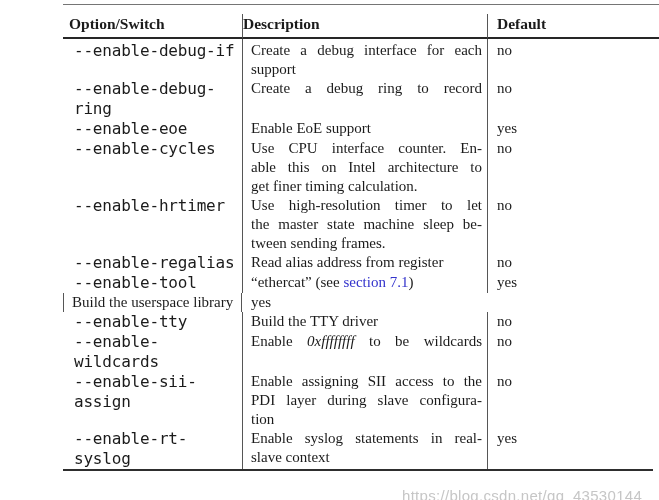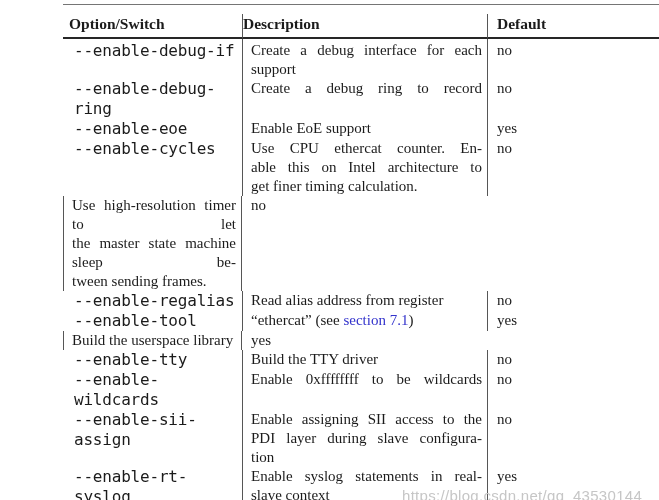--- a/index.html
+++ b/index.html
@@ -43,21 +43,21 @@
   .mono {
     font-family: "DejaVu Sans Mono", "Liberation Mono", monospace;
     font-size: 16px;
     letter-spacing: -0.2px;
   }
   .td-desc { padding: 0 5px 0 8px; }
   .td-def { padding-left: 9px; }
 
   .dl { text-align: justify; }
   .dl.fill { text-align-last: justify; }
-  .seg-i { }
+  .seg-i { font-style: italic; }
   .seg-link { color: var(--link, #3333cc); cursor: pointer; }
 
   .watermark {
     position: absolute;
     left: 402px;
     top: 487px;
     font-family: "Liberation Sans", "DejaVu Sans", sans-serif;
     font-size: 15px;
     letter-spacing: 0.3px;
     color: var(--wm, #c6c6c6);
@@ -99,28 +99,29 @@
     <div class="td td-opt" data-name="option-cell"><span class="mono" data-name="option-switch-text">--enable-eoe</span></div>
     <div class="td td-desc" data-name="description-cell">
             <div class="dl" data-name="description-line"><span data-name="text-segment">Enable EoE support</span></div>
           </div>
     <div class="td td-def" data-name="default-cell"><span data-name="default-value">yes</span></div>
   </div>
 
   <div class="tr" data-name="table-row">
     <div class="td td-opt" data-name="option-cell"><span class="mono" data-name="option-switch-text">--enable-cycles</span></div>
     <div class="td td-desc" data-name="description-cell">
-            <div class="dl fill" data-name="description-line"><span data-name="text-segment">Use CPU ethercat counter. En-</span></div>
+            <div class="dl fill" data-name="description-line"><span data-name="text-segment">Use CPU interface counter. En-</span></div>
             <div class="dl fill" data-name="description-line"><span data-name="text-segment">able this on Intel architecture to</span></div>
             <div class="dl" data-name="description-line"><span data-name="text-segment">get finer timing calculation.</span></div>
           </div>
     <div class="td td-def" data-name="default-cell"><span data-name="default-value">no</span></div>
   </div>
 
   <div class="tr" data-name="table-row">
+    <div class="td td-opt" data-name="option-cell"><span class="mono" data-name="option-switch-text">--enable-hrtimer</span></div>
     <div class="td td-desc" data-name="description-cell">
             <div class="dl fill" data-name="description-line"><span data-name="text-segment">Use high-resolution timer to let</span></div>
             <div class="dl fill" data-name="description-line"><span data-name="text-segment">the master state machine sleep be-</span></div>
             <div class="dl" data-name="description-line"><span data-name="text-segment">tween sending frames.</span></div>
           </div>
     <div class="td td-def" data-name="default-cell"><span data-name="default-value">no</span></div>
   </div>
 
   <div class="tr" data-name="table-row">
     <div class="td td-opt" data-name="option-cell"><span class="mono" data-name="option-switch-text">--enable-regalias</span></div>

